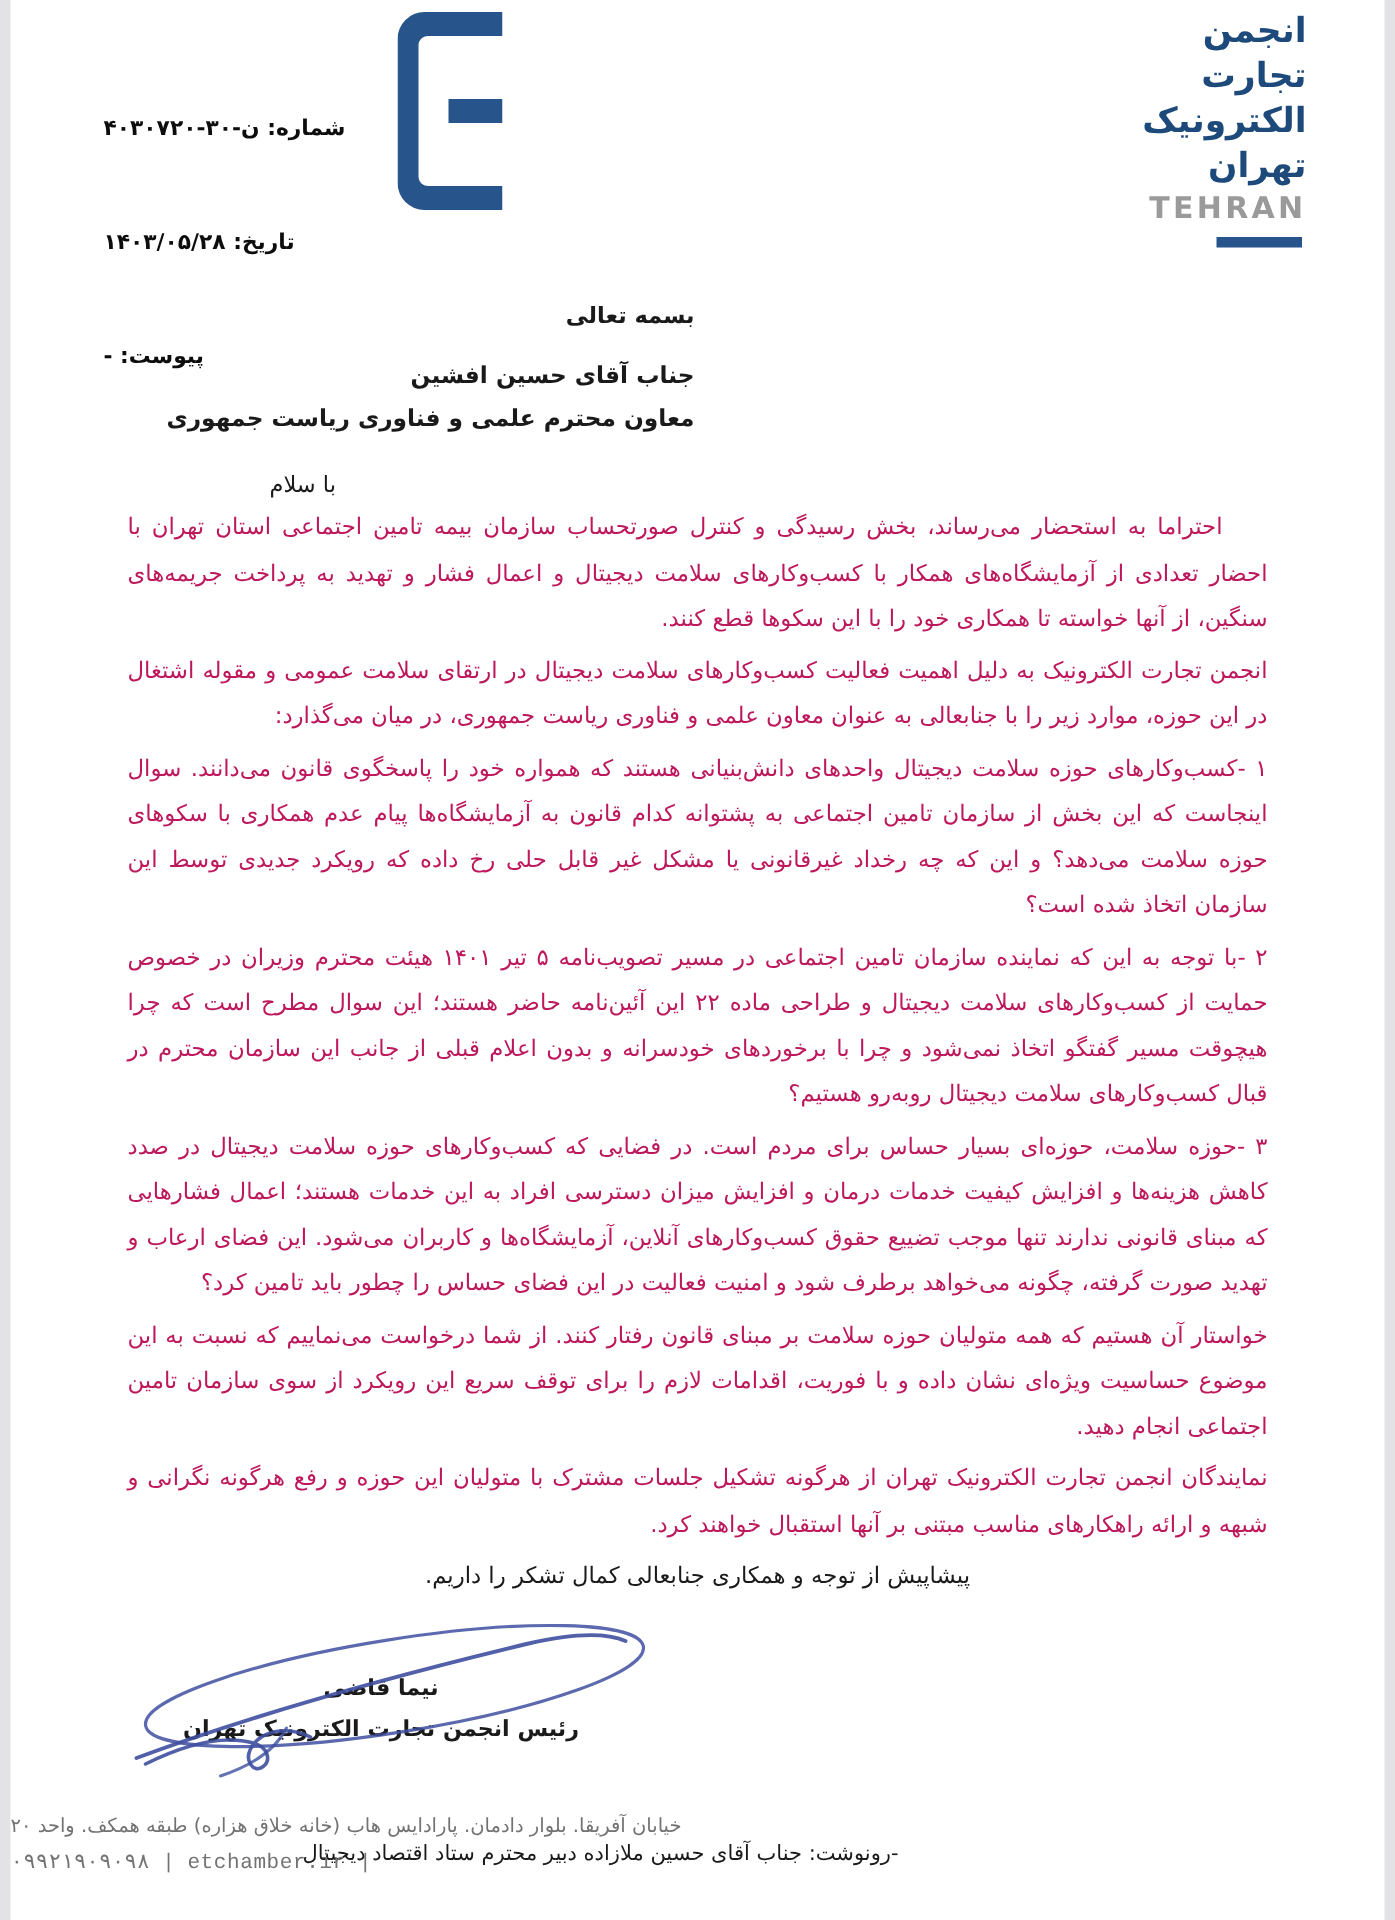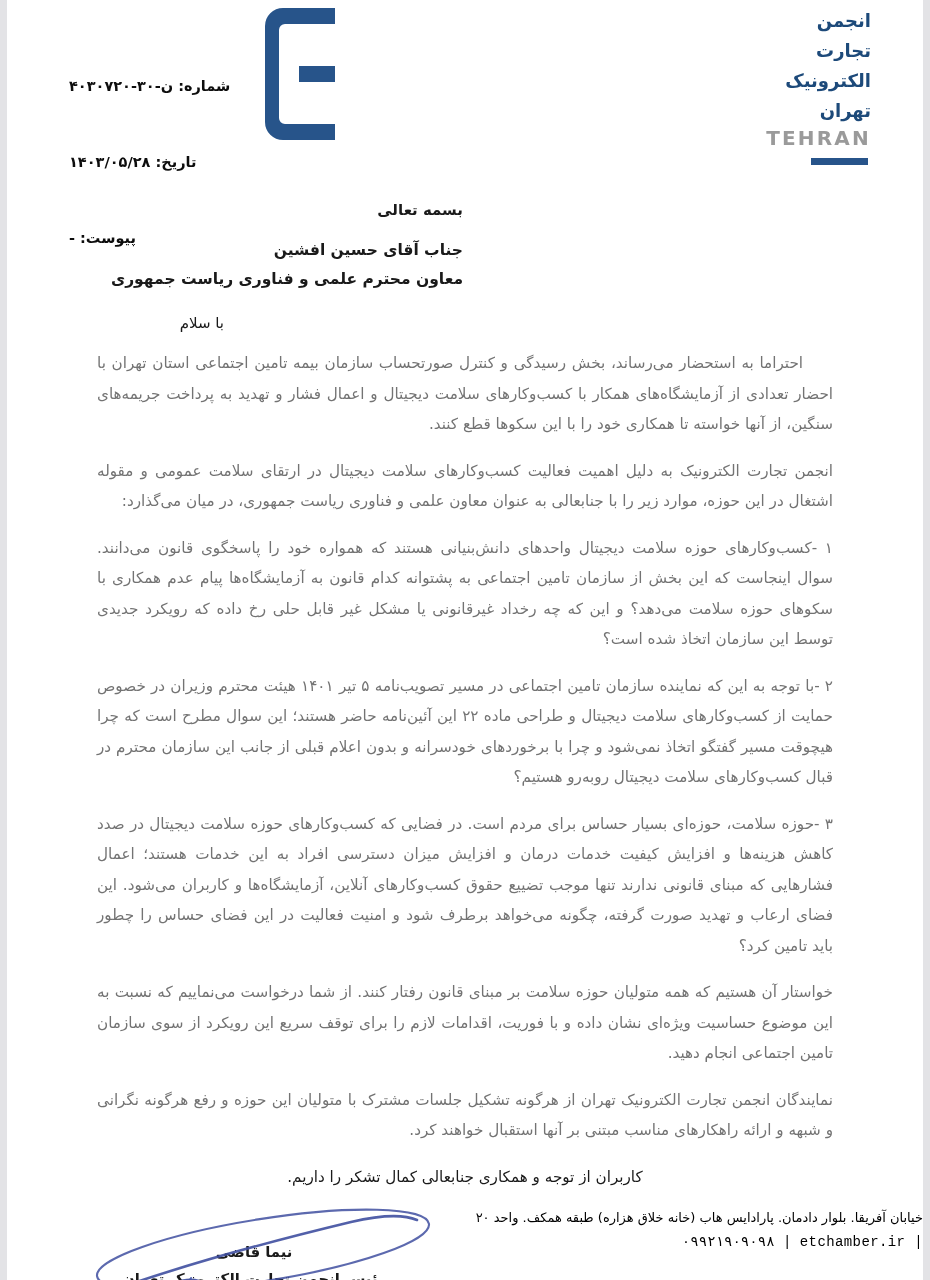--- a/index.html
+++ b/index.html
@@ -53,21 +53,21 @@
 
   .brand {
     position: absolute;
     top: 6px;
     right: 52px;
     width: 190px;
     text-align: right;
     direction: rtl;
   }
   .brand-name {
-    font-size: 18px;
+    font-size: 23px;
     font-weight: bold;
     line-height: 30px;
     color: #1d4a7a;
     letter-spacing: -0.3px;
   }
   .brand-latin {
     font-size: 20px;
     font-weight: bold;
     letter-spacing: 2.2px;
     color: #9a9a9a;
@@ -103,27 +103,27 @@
     line-height: 29px;
     direction: rtl;
   }
   .greeting {
     margin-top: 20px;
     padding-right: 625px;
     font-size: 15px;
     direction: rtl;
   }
   p.para {
-    margin: 16px;
+    margin: 4px;
     font-size: 15.2px;
     line-height: 30.5px;
     text-align: justify;
     text-justify: inter-word;
     direction: rtl;
-    color: #737373;
+    color: #be185d;
   }
   p.indent { text-indent: 30px; }
 
   .closing-thanks {
     margin-top: 2px;
     font-size: 15.2px;
     line-height: 30.5px;
     direction: rtl;
     text-align: center;
   }
@@ -161,22 +161,22 @@
     margin-top: 36px;
     padding-right: 250px;
     font-size: 14px;
     direction: rtl;
   }
   .footer {
     position: absolute;
     bottom: 30px;
     left: 0;
     right: 0;
-    text-align: right;
-    color: #000000;
+    text-align: left;
+    color: #737373;
     direction: rtl;
   }
   .footer-address {
     font-size: 13px;
     line-height: 22px;
   }
   .footer-contact {
     margin-top: 4px;
     font-size: 14px;
     font-family: Liberation Mono, monospace;
@@ -225,21 +225,21 @@
     <div class="greeting">با سلام</div>
 
     <p class="para indent">احتراما به استحضار می‌رساند، بخش رسیدگی و کنترل صورتحساب سازمان بیمه تامین اجتماعی استان تهران با احضار تعدادی از آزمایشگاه‌های همکار با کسب‌وکارهای سلامت دیجیتال و اعمال فشار و تهدید به پرداخت جریمه‌های سنگین، از آنها خواسته تا همکاری خود را با این سکوها قطع کنند.</p>
     <p class="para">انجمن تجارت الکترونیک به دلیل اهمیت فعالیت کسب‌وکارهای سلامت دیجیتال در ارتقای سلامت عمومی و مقوله اشتغال در این حوزه، موارد زیر را با جنابعالی به عنوان معاون علمی و فناوری ریاست جمهوری، در میان می‌گذارد:</p>
     <p class="para">۱ -کسب‌وکارهای حوزه سلامت دیجیتال واحدهای دانش‌بنیانی هستند که همواره خود را پاسخگوی قانون می‌دانند. سوال اینجاست که این بخش از سازمان تامین اجتماعی به پشتوانه کدام قانون به آزمایشگاه‌ها پیام عدم همکاری با سکوهای حوزه سلامت می‌دهد؟ و این که چه رخداد غیرقانونی یا مشکل غیر قابل حلی رخ داده که رویکرد جدیدی توسط این سازمان اتخاذ شده است؟</p>
     <p class="para">۲ -با توجه به این که نماینده سازمان تامین اجتماعی در مسیر تصویب‌نامه ۵ تیر ۱۴۰۱ هیئت محترم وزیران در خصوص حمایت از کسب‌وکارهای سلامت دیجیتال و طراحی ماده ۲۲ این آئین‌نامه حاضر هستند؛ این سوال مطرح است که چرا هیچوقت مسیر گفتگو اتخاذ نمی‌شود و چرا با برخوردهای خودسرانه و بدون اعلام قبلی از جانب این سازمان محترم در قبال کسب‌وکارهای سلامت دیجیتال روبه‌رو هستیم؟</p>
     <p class="para">۳ -حوزه سلامت، حوزه‌ای بسیار حساس برای مردم است. در فضایی که کسب‌وکارهای حوزه سلامت دیجیتال در صدد کاهش هزینه‌ها و افزایش کیفیت خدمات درمان و افزایش میزان دسترسی افراد به این خدمات هستند؛ اعمال فشارهایی که مبنای قانونی ندارند تنها موجب تضییع حقوق کسب‌وکارهای آنلاین، آزمایشگاه‌ها و کاربران می‌شود. این فضای ارعاب و تهدید صورت گرفته، چگونه می‌خواهد برطرف شود و امنیت فعالیت در این فضای حساس را چطور باید تامین کرد؟</p>
     <p class="para">خواستار آن هستیم که همه متولیان حوزه سلامت بر مبنای قانون رفتار کنند. از شما درخواست می‌نماییم که نسبت به این موضوع حساسیت ویژه‌ای نشان داده و با فوریت، اقدامات لازم را برای توقف سریع این رویکرد از سوی سازمان تامین اجتماعی انجام دهید.</p>
     <p class="para">نمایندگان انجمن تجارت الکترونیک تهران از هرگونه تشکیل جلسات مشترک با متولیان این حوزه و رفع هرگونه نگرانی و شبهه و ارائه راهکارهای مناسب مبتنی بر آنها استقبال خواهند کرد.</p>
 
-    <div class="closing-thanks">کاربران از توجه و همکاری جنابعالی کمال تشکر را داریم.</div>
+    <div class="closing-thanks">پیشاپیش از توجه و همکاری جنابعالی کمال تشکر را داریم.</div>
 
     <div class="signature">
       <div class="sig-text">
         <div>نیما قاضی</div>
         <div>رئیس انجمن تجارت الکترونیک تهران</div>
       </div>
       <svg class="sig-scribble" viewBox="0 0 420 112">
         <g fill="none" stroke="#3f4fa0" stroke-linecap="round" stroke-linejoin="round">
           <ellipse cx="212" cy="44" rx="168" ry="31" transform="rotate(-9 212 44)" stroke-width="2.1" opacity="0.85"></ellipse>
           <path d="M40 92 C110 66, 200 40, 300 16 C330 9, 352 8, 366 14" stroke-width="2.6" opacity="0.9"></path>

